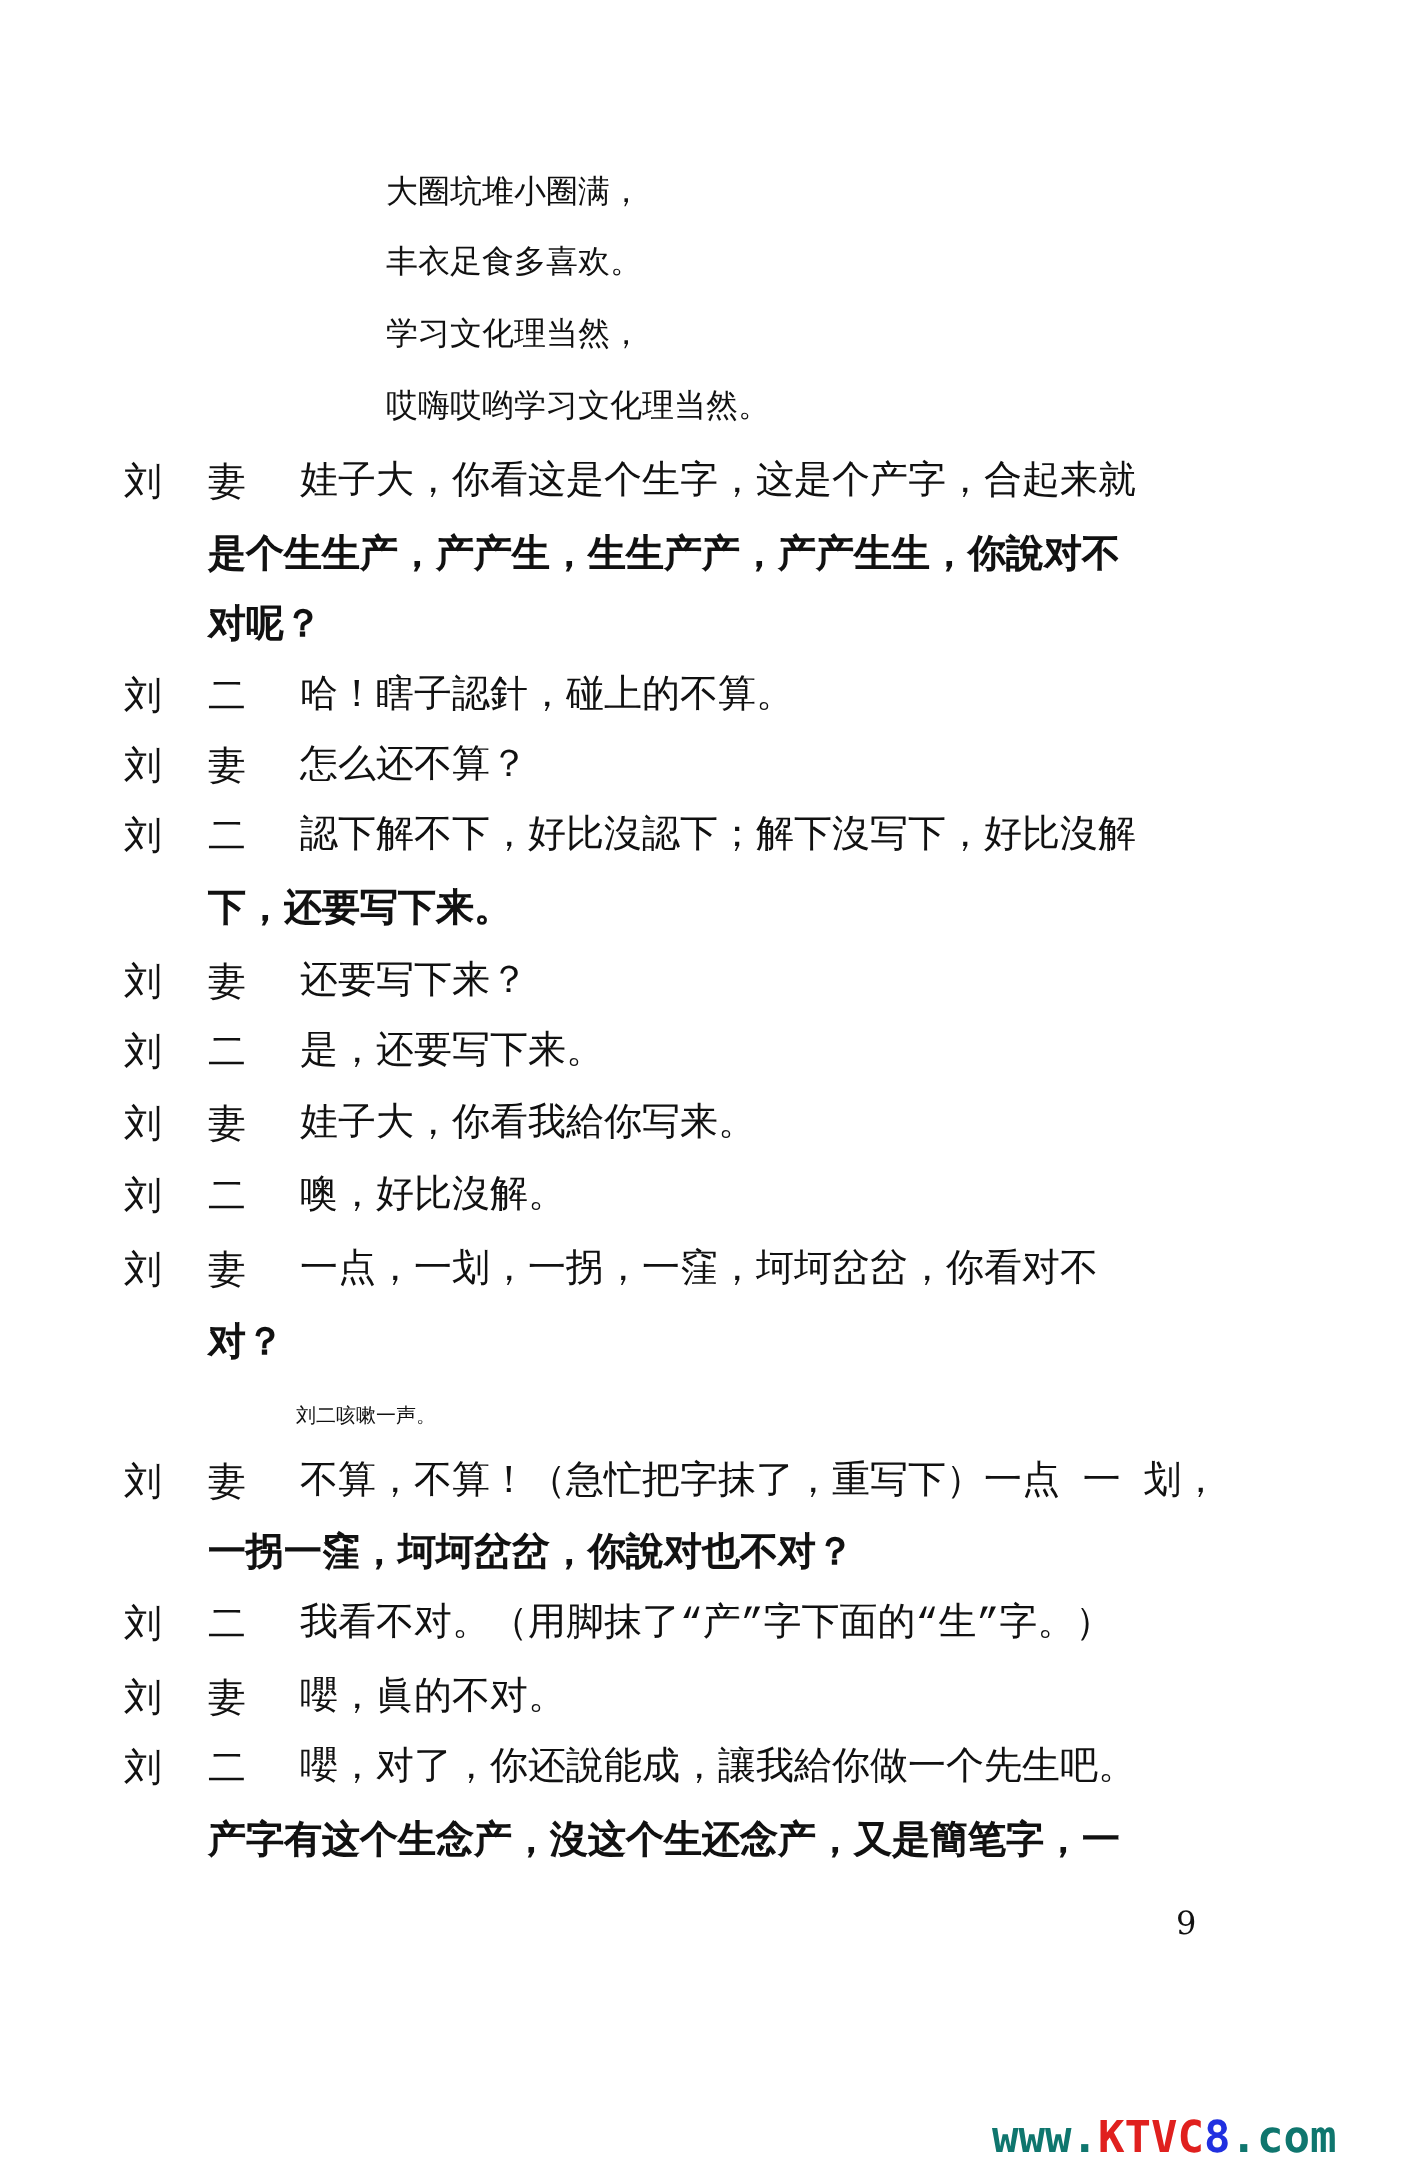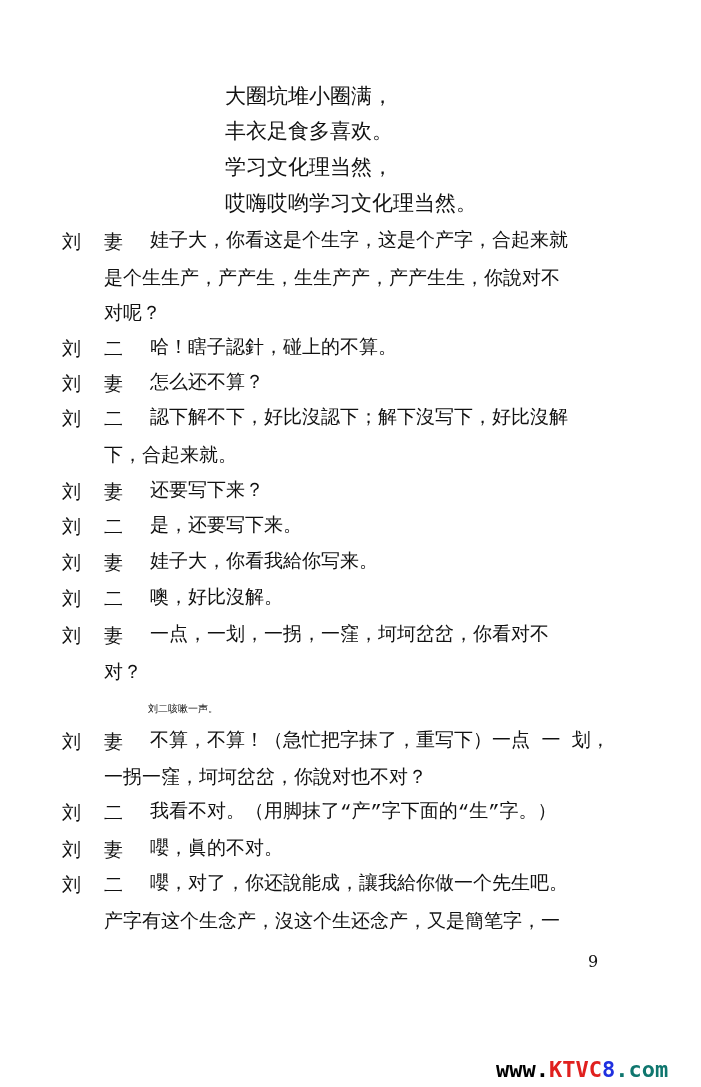--- a/index.html
+++ b/index.html
@@ -1,23 +1,23 @@
 <!DOCTYPE html>
 <html><head>
 <meta charset="utf-8">
 <style>
   html, body { margin:0; padding:0; background:#ffffff; }
   body { width:701px; height:1087px; position:relative; overflow:hidden;
          font-family:"DejaVu Serif","Liberation Serif",serif; color:#111; }
-  .verse { position:absolute; left:193px; font-size:21px; line-height:24px; white-space:nowrap;margin-left:32px; }
+  .verse { position:absolute; left:193px; font-size:16px; line-height:24px; white-space:nowrap; }
   .line { position:absolute; font-size:19px; line-height:24px; white-space:nowrap; }
   .spk1 { position:absolute; left:62px; width:26px; }
   .spk2 { position:absolute; left:104px; width:26px; }
   .speech { position:absolute; left:150px;font-family:Liberation Mono, monospace; }
-  .cont { left:104px; }
+  .cont { left:104px;font-weight:bold; }
   .stage { font-size:10px; }
   .inline-stage { font-size:19px; }
   .page-num { position:absolute; left:588px; top:952px; font-size:16px; }
   .watermark { position:absolute; left:496px; top:1057px; font-family:"DejaVu Sans Mono","Liberation Mono",monospace;
                font-size:22px; font-weight:bold; letter-spacing:0px; }
 </style>
 </head>
 <body>
 
 <div class="verse" style="top:84px">大圈坑堆小圈满，</div>
@@ -43,21 +43,21 @@
   <span class="spk1">刘</span>
   <span class="spk2">妻</span>
   <span class="speech">怎么还不算？</span>
 </div>
 
 <div class="line" style="top:406px;left:0;width:701px">
   <span class="spk1">刘</span>
   <span class="spk2">二</span>
   <span class="speech">認下解不下，好比沒認下；解下沒写下，好比沒解</span>
 </div>
-<div class="line cont" style="top:442px">下，合起来就。</div>
+<div class="line cont" style="top:442px">下，还要写下来。</div>
 
 <div class="line" style="top:479px;left:0;width:701px">
   <span class="spk1">刘</span>
   <span class="spk2">妻</span>
   <span class="speech">还要写下来？</span>
 </div>
 
 <div class="line" style="top:514px;left:0;width:701px">
   <span class="spk1">刘</span>
   <span class="spk2">二</span>
@@ -111,14 +111,14 @@
 <div class="line" style="top:872px;left:0;width:701px">
   <span class="spk1">刘</span>
   <span class="spk2">二</span>
   <span class="speech">嚶，对了，你还說能成，讓我給你做一个先生吧。</span>
 </div>
 <div class="line cont" style="top:908px">产字有这个生念产，沒这个生还念产，又是簡笔字，一</div>
 
 <div class="page-num">9</div>
 
 <div class="watermark">
-  <span style="color:#000000">www.</span><span style="color:#e0201e">KTVC</span><span style="color:#2030e0">8</span><span style="color:#0f766e">.com</span>
+  <span style="color:#0f766e">www.</span><span style="color:#e0201e">KTVC</span><span style="color:#2030e0">8</span><span style="color:#0f766e">.com</span>
 </div>
 
 </body></html>

